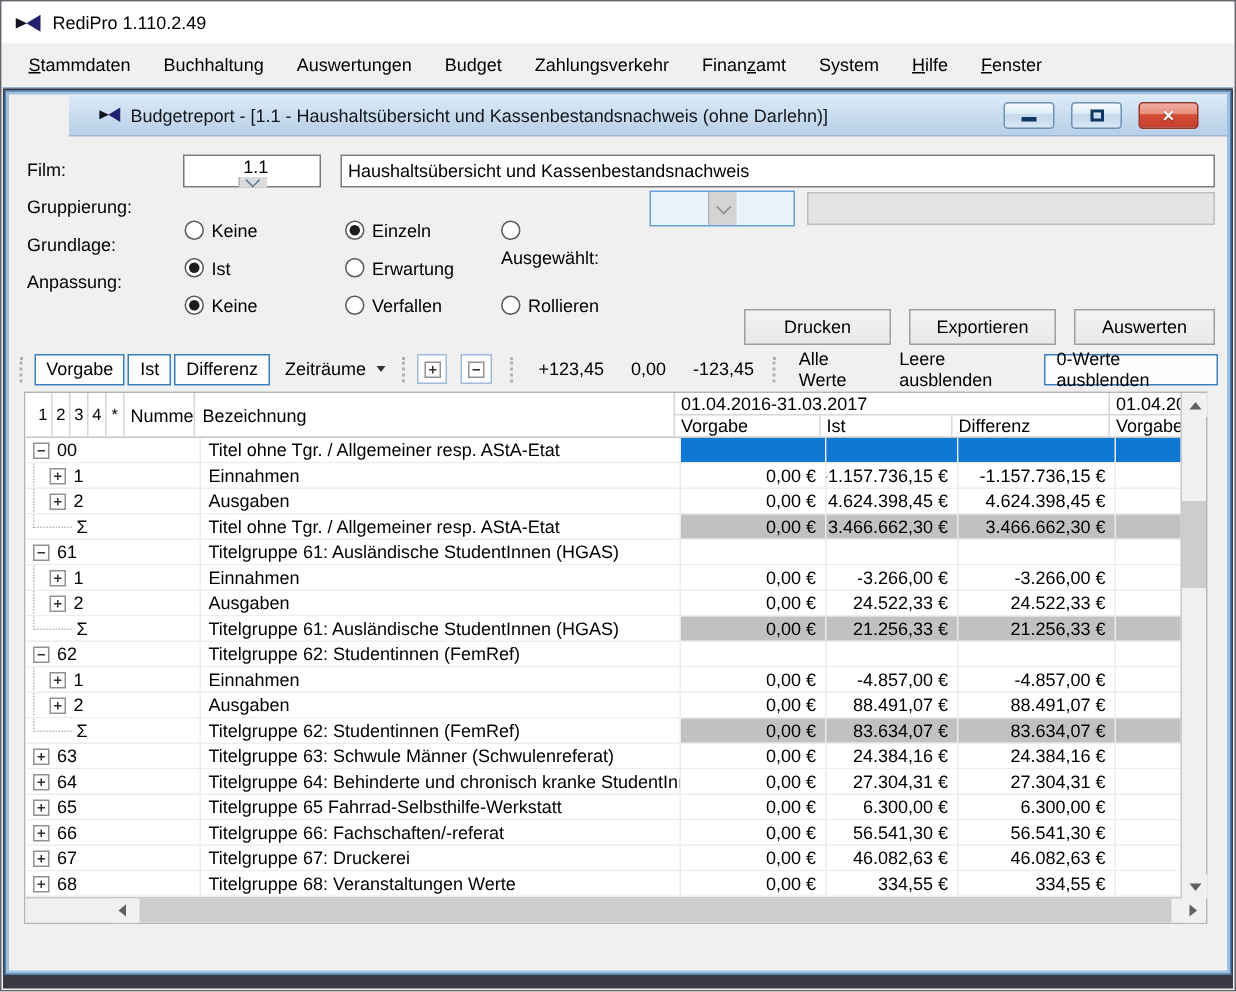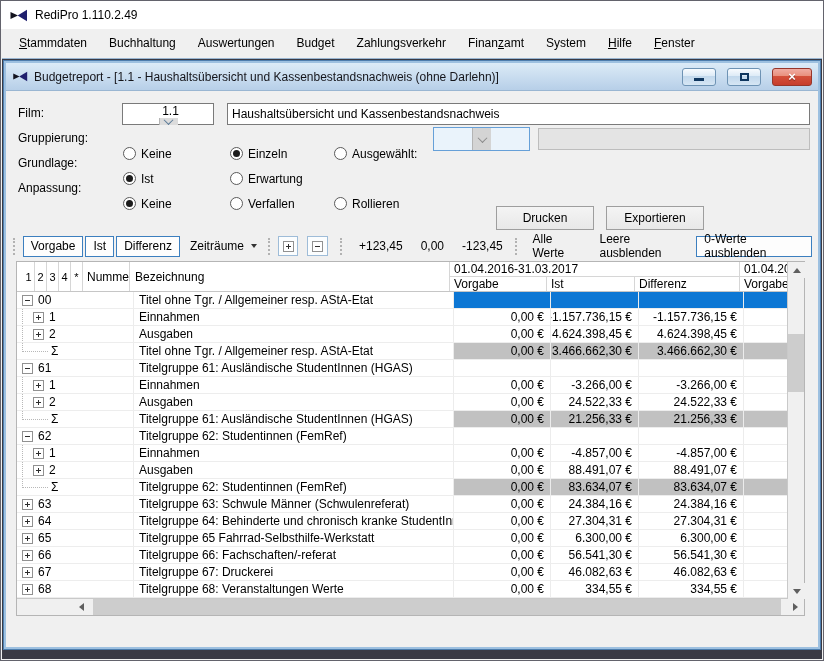--- a/index.html
+++ b/index.html
@@ -10,21 +10,21 @@
   .titlebar { height:28px; background:#ffffff; display:flex; align-items:center; padding-left:8px; gap:7px; }
   .app-title { font-size:12px; }
   .menubar { height:28px; background:#f0f0f0; display:flex; align-items:center; padding-left:10px; }
   .menu-item { padding:0 8px; margin-right:6px; height:22px; display:inline-flex; align-items:center; cursor:default; }
   .menu-item u { text-decoration:underline; }
 
   
   .mdi { position:absolute; left:1px; right:1px; top:57px; bottom:1px; background:#3a3a44; border-top:1px solid #9ab6d2; }
   .child { position:absolute; left:2px; top:2px; width:816px; height:588px; background:#f0f0f0; border:2px solid #9dc0e0; outline:1px solid #4d7dad; }
 
-  .ctitle { height:28px; background:linear-gradient(#dcebf7, #b7cfe8); display:flex; align-items:center; padding:0 6px; gap:6px; border-bottom:1px solid #9ab6d2; }
+  .ctitle { height:28px; background:linear-gradient(#dcebf7, #b7cfe8); display:flex; align-items:center; padding:0 19px; gap:6px; border-bottom:1px solid #9ab6d2;margin-left:40px; }
   .ctitle-text { flex:1; font-size:12px; color:#15151a; white-space:nowrap; overflow:hidden; }
   .wctl { width:34px; height:18px; margin-left:5px; border:1px solid #6e93b4; border-radius:3px;
           background:linear-gradient(#f8fbfe 0%, #dceaf6 45%, #c2d8ec 46%, #d6e6f4 100%);
           display:inline-flex; align-items:center; justify-content:center; cursor:default; }
   .wctl.close { width:40px; border-color:#97362a; background:linear-gradient(#f0aca2 0%, #e88f7b 45%, #d4503a 46%, #c73d2c 100%); }
   .mingl { width:10px; height:3px; background:#10375f; margin-top:6px; }
   .resgl { width:9px; height:8px; border:2px solid #10375f; background:transparent; }
   .xgl { color:#fff; font-weight:bold; font-size:13px; line-height:13px; text-shadow:0 1px 1px #7c271c; }
 
   .cbody { position:relative; height:556px; }
@@ -168,21 +168,21 @@
             <div class="frow" style="top: 36px;">
               <span class="flabel">Gruppierung:</span>
               <span class="ropt" style="left: 117px;">
                 <span class="radio"></span>
                 <span>Keine</span>
               </span>
               <span class="ropt" style="left: 224px;">
                 <span class="radio sel"></span>
                 <span>Einzeln</span>
               </span>
-              <span class="ropt" style="left: 328px;">
+              <span class="ropt" style="left: 328px; flex-direction: column;">
                 <span class="radio"></span>
                 <span>Ausgewählt:</span>
               </span>
             </div>
             <div class="frow" style="top: 61px;">
               <span class="flabel">Grundlage:</span>
               <span class="ropt" style="left: 117px;">
                 <span class="radio sel"></span>
                 <span>Ist</span>
               </span>
@@ -213,20 +213,21 @@
             <span class="cval"></span>
             <span class="cbtn">
                 <i class="chev" style="border-color:#8a8a8a"></i>
               </span>
           </span>
           <input class="tinput disabled" style="left: 532px; width: 272px; top: 1px;" disabled="">
         </div>
 
         <button class="wbtn" style="left:490px; top:115px; width:98px">Drucken</button>
         <button class="wbtn" style="left:600px; top:115px; width:98px">Exportieren</button>
+        <button class="wbtn" style="left:710px; top:115px; width:94px">Auswerten</button>
 
         <div class="toolbar">
           <span class="grip"></span>
           <span id="tb-toggles" style="display:inline-flex">
               <span class="tbtn">Vorgabe</span>
               <span class="tbtn">Ist</span>
               <span class="tbtn">Differenz</span>
             </span>
           <span class="ddl">
             <span>Zeiträume</span>

